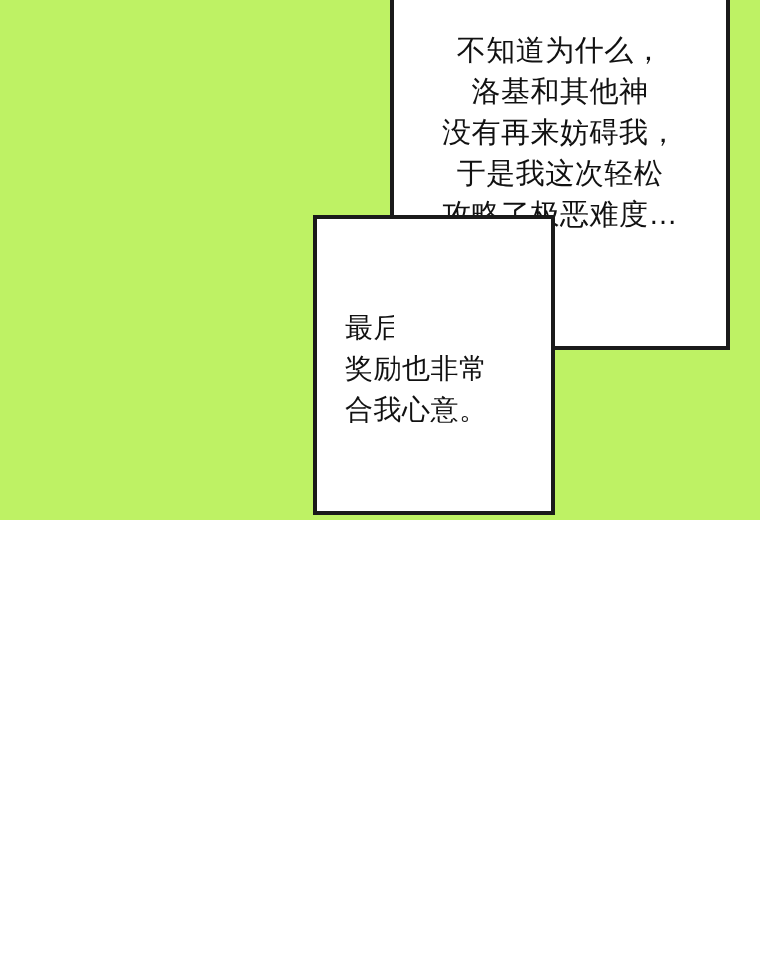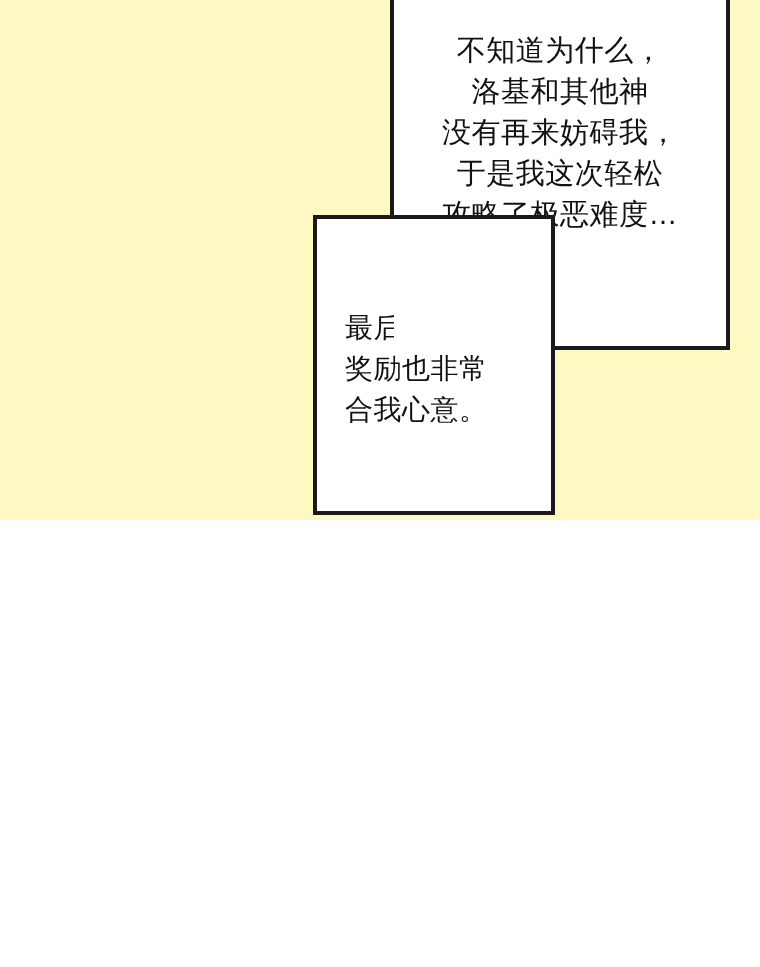--- a/index.html
+++ b/index.html
@@ -14,21 +14,21 @@
     overflow: hidden;
     font-family: "Liberation Sans", sans-serif;
   }
 
   .page {
     position: absolute;
     left: 0;
     top: 0;
     width: 760px;
     height: 967px;
-    background: #fef9c3;
+    background: #bef264;
   }
 
   
   .panel-top {
     position: absolute;
     left: 390px;
     top: -10px;
     width: 340px;
     height: 360px;
     box-sizing: border-box;

